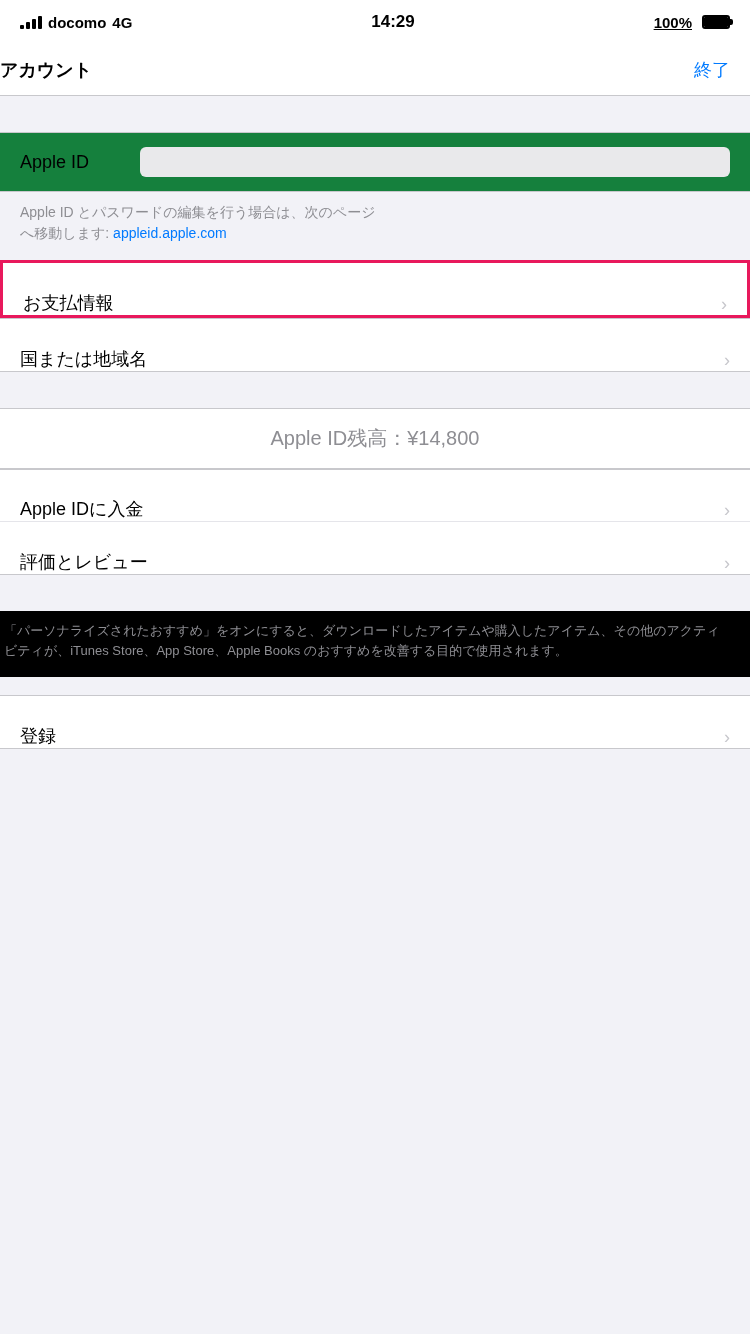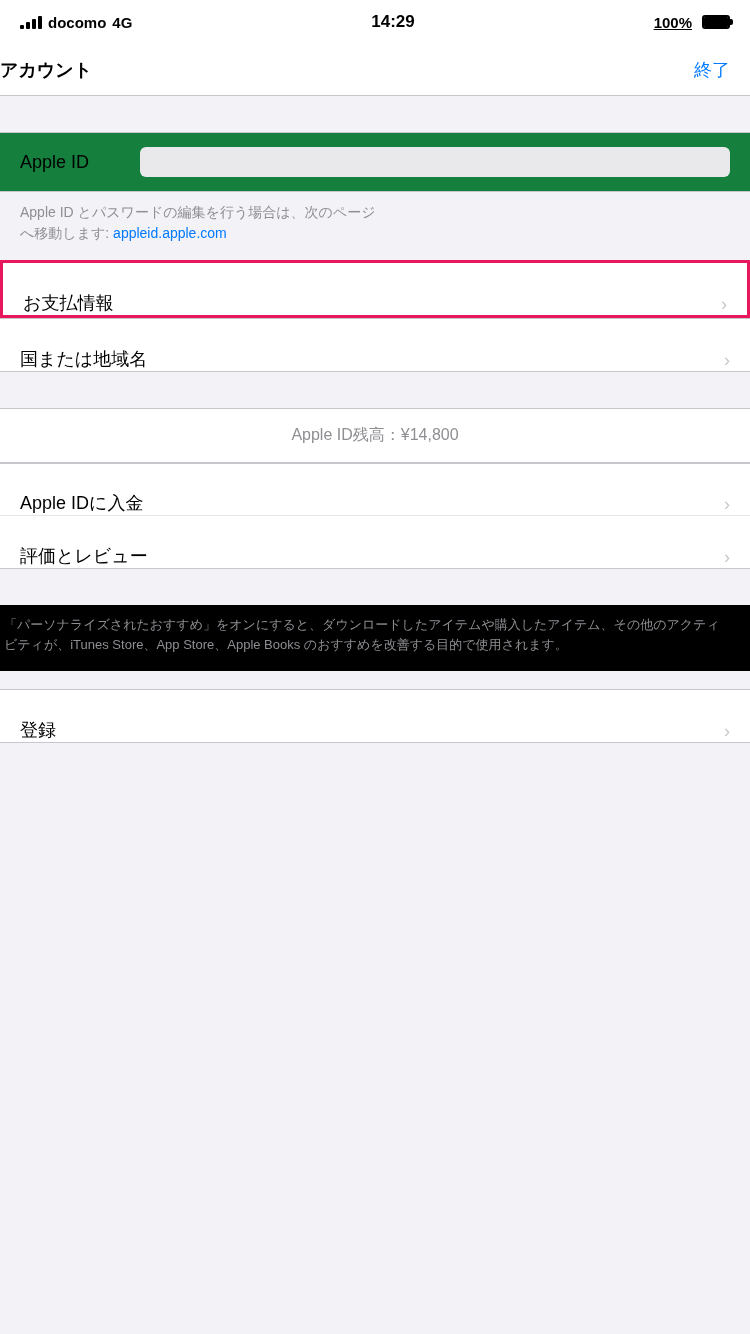--- a/index.html
+++ b/index.html
@@ -195,21 +195,21 @@
       border-bottom: 1px solid #c8c8cc;
     }
     .balance-row {
       display: flex;
       align-items: center;
       justify-content: center;
       padding: 16px 20px;
       min-height: 52px;
     }
     .balance-text {
-      font-size: 16px;
+      font-size: 20px;
       font-weight: 500;
       color: #8e8e93;
     }
 
     
     .toggle-section {
       background: #fff;
       border-top: 1px solid #c8c8cc;
       border-bottom: 1px solid #c8c8cc;
       margin-top: 0;

